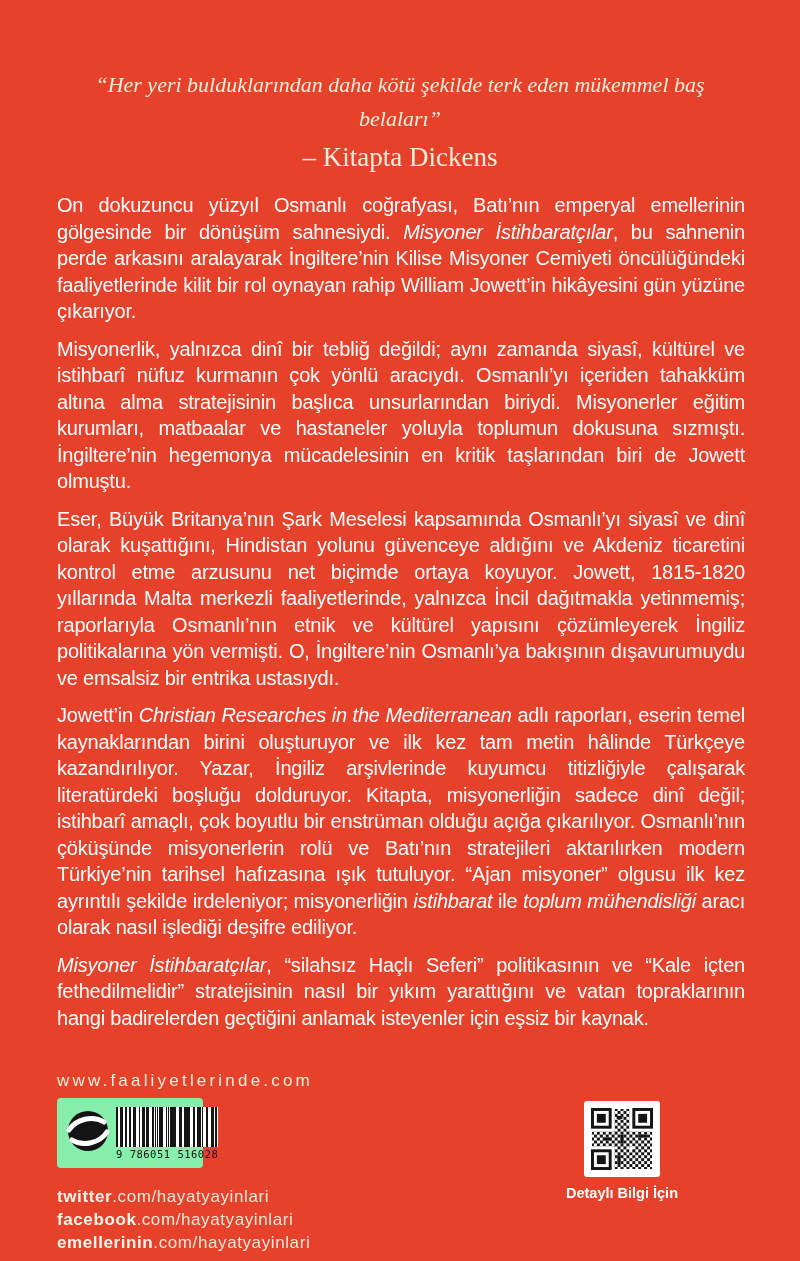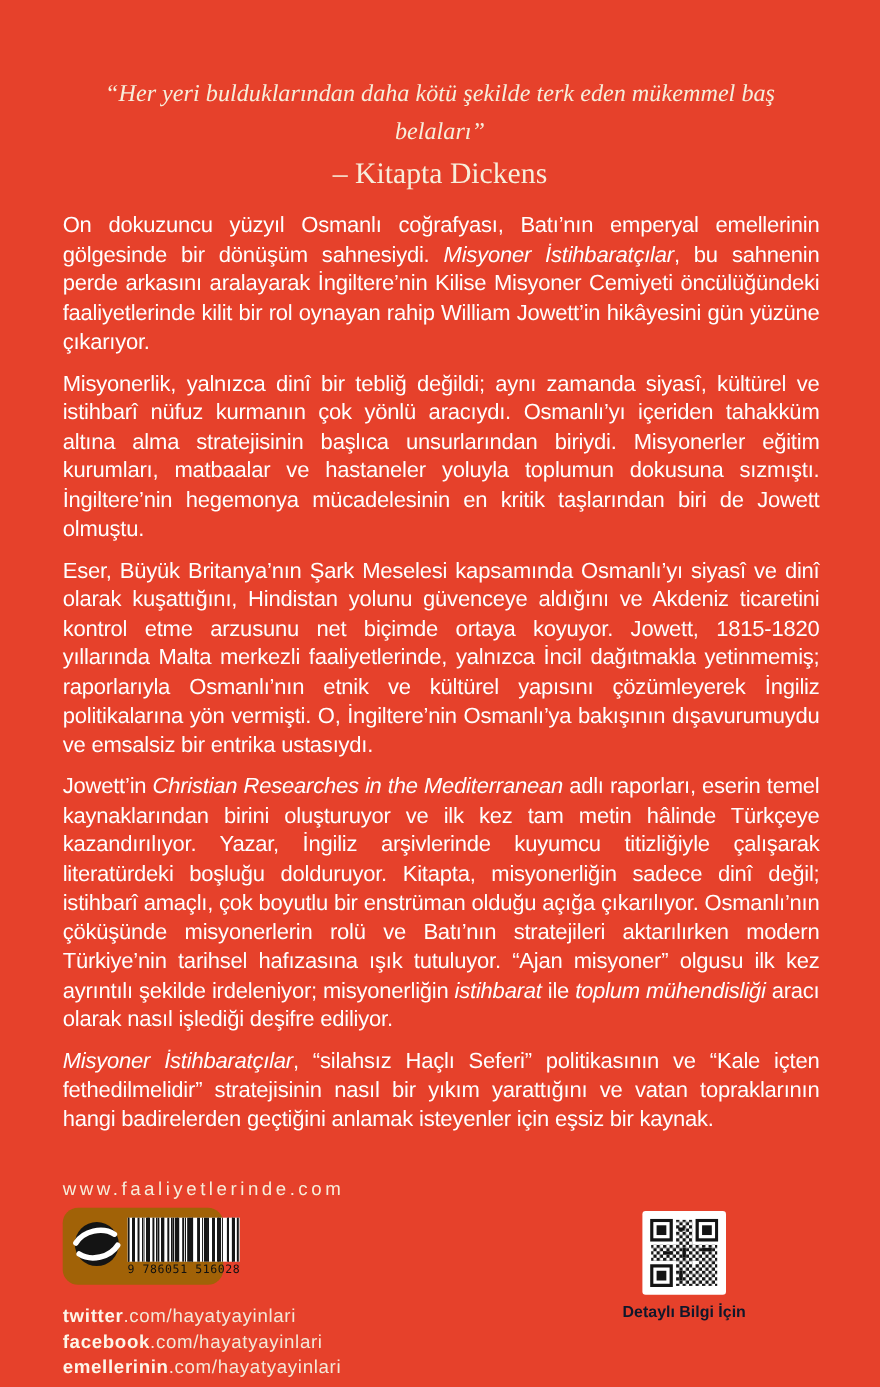--- a/index.html
+++ b/index.html
@@ -56,22 +56,22 @@
     left: 57px; top: 1071px;
     font-size: 17px;
     letter-spacing: 3.2px;
     color: #f7eedb;
   }
 
   .badge {
     position: absolute;
     left: 57px; top: 1098px;
     width: 146px; height: 70px;
-    background: #a16207;
-    border-radius: 14px;
+    background: #86efac;
+    border-radius: 4px;
     display: flex;
     align-items: center;
     padding: 0 6px 0 9px;
     box-sizing: border-box;
     gap: 6px;
   }
   .logo { flex: 0 0 auto; display: block; }
   .barcode {
     flex: 1 1 auto;
     display: flex;
@@ -105,21 +105,21 @@
     width: 62px; height: 62px;
     background: #ffffff;
     padding: 7px;
     margin: 0 auto;
     border-radius: 3px;
   }
   .qr-caption {
     margin-top: 8px;
     font-size: 14.5px;
     font-weight: bold;
-    color: #0f172a;
+    color: #ffffff;
   }
 
   .social {
     position: absolute;
     left: 57px; top: 1185px;
     font-size: 17px;
     line-height: 23px;
     letter-spacing: 0.6px;
     color: #f3e9d8;
   }

